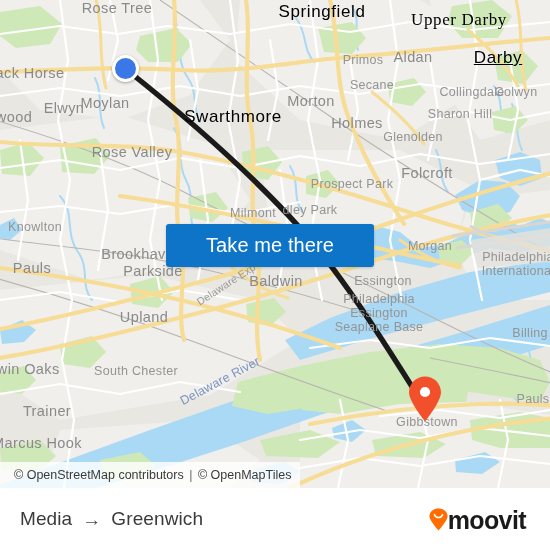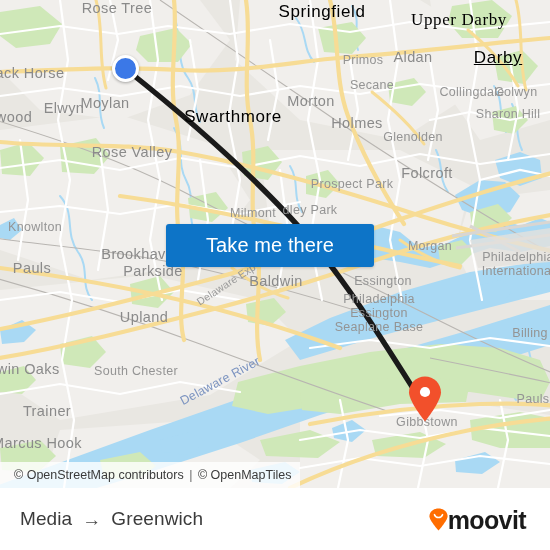--- a/index.html
+++ b/index.html
@@ -374,21 +374,21 @@
         <div class="map-label lbl-lg" style="left: 30px; top: 73px;">ack Horse</div>
         <div class="map-label lbl-md" style="left: 363px; top: 60px;">Primos</div>
         <div class="map-label lbl-lg" style="left: 413px; top: 57px;">Aldan</div>
         <div class="map-label lbl-md" style="left: 372px; top: 85px;">Secane</div>
         <div class="map-label lbl-md" style="left: 472px; top: 92px;">Collingdale</div>
         <div class="map-label lbl-md" style="left: 516px; top: 92px;">Colwyn</div>
         <div class="map-label lbl-lg" style="left: 64px; top: 108px;">Elwyn</div>
         <div class="map-label lbl-lg" style="left: 105px; top: 103px;">Moylan</div>
         <div class="map-label lbl-lg" style="left: 14px; top: 117px;">wood</div>
         <div class="map-label lbl-lg" style="left: 311px; top: 101px;">Morton</div>
-        <div class="map-label lbl-md" style="left: 460px; top: 114px; margin-left: 48px;">Sharon Hill</div>
+        <div class="map-label lbl-md" style="left: 460px; top: 114px;">Sharon Hill</div>
         <div class="map-label lbl-xl" style="left: 233px; top: 117px;">Swarthmore</div>
         <div class="map-label lbl-lg" style="left: 357px; top: 123px;">Holmes</div>
         <div class="map-label lbl-md" style="left: 413px; top: 137px;">Glenolden</div>
         <div class="map-label lbl-lg" style="left: 132px; top: 152px;">Rose Valley</div>
         <div class="map-label lbl-lg" style="left: 427px; top: 173px;">Folcroft</div>
         <div class="map-label lbl-md" style="left: 352px; top: 184px;">Prospect Park</div>
         <div class="map-label lbl-md" style="left: 35px; top: 227px;">Knowlton</div>
         <div class="map-label lbl-md" style="left: 253px; top: 213px;">Milmont</div>
         <div class="map-label lbl-md" style="left: 310px; top: 210px;">dley Park</div>
         <div class="map-label lbl-lg" style="left: 142px; top: 254px;">Brookhaven</div>

